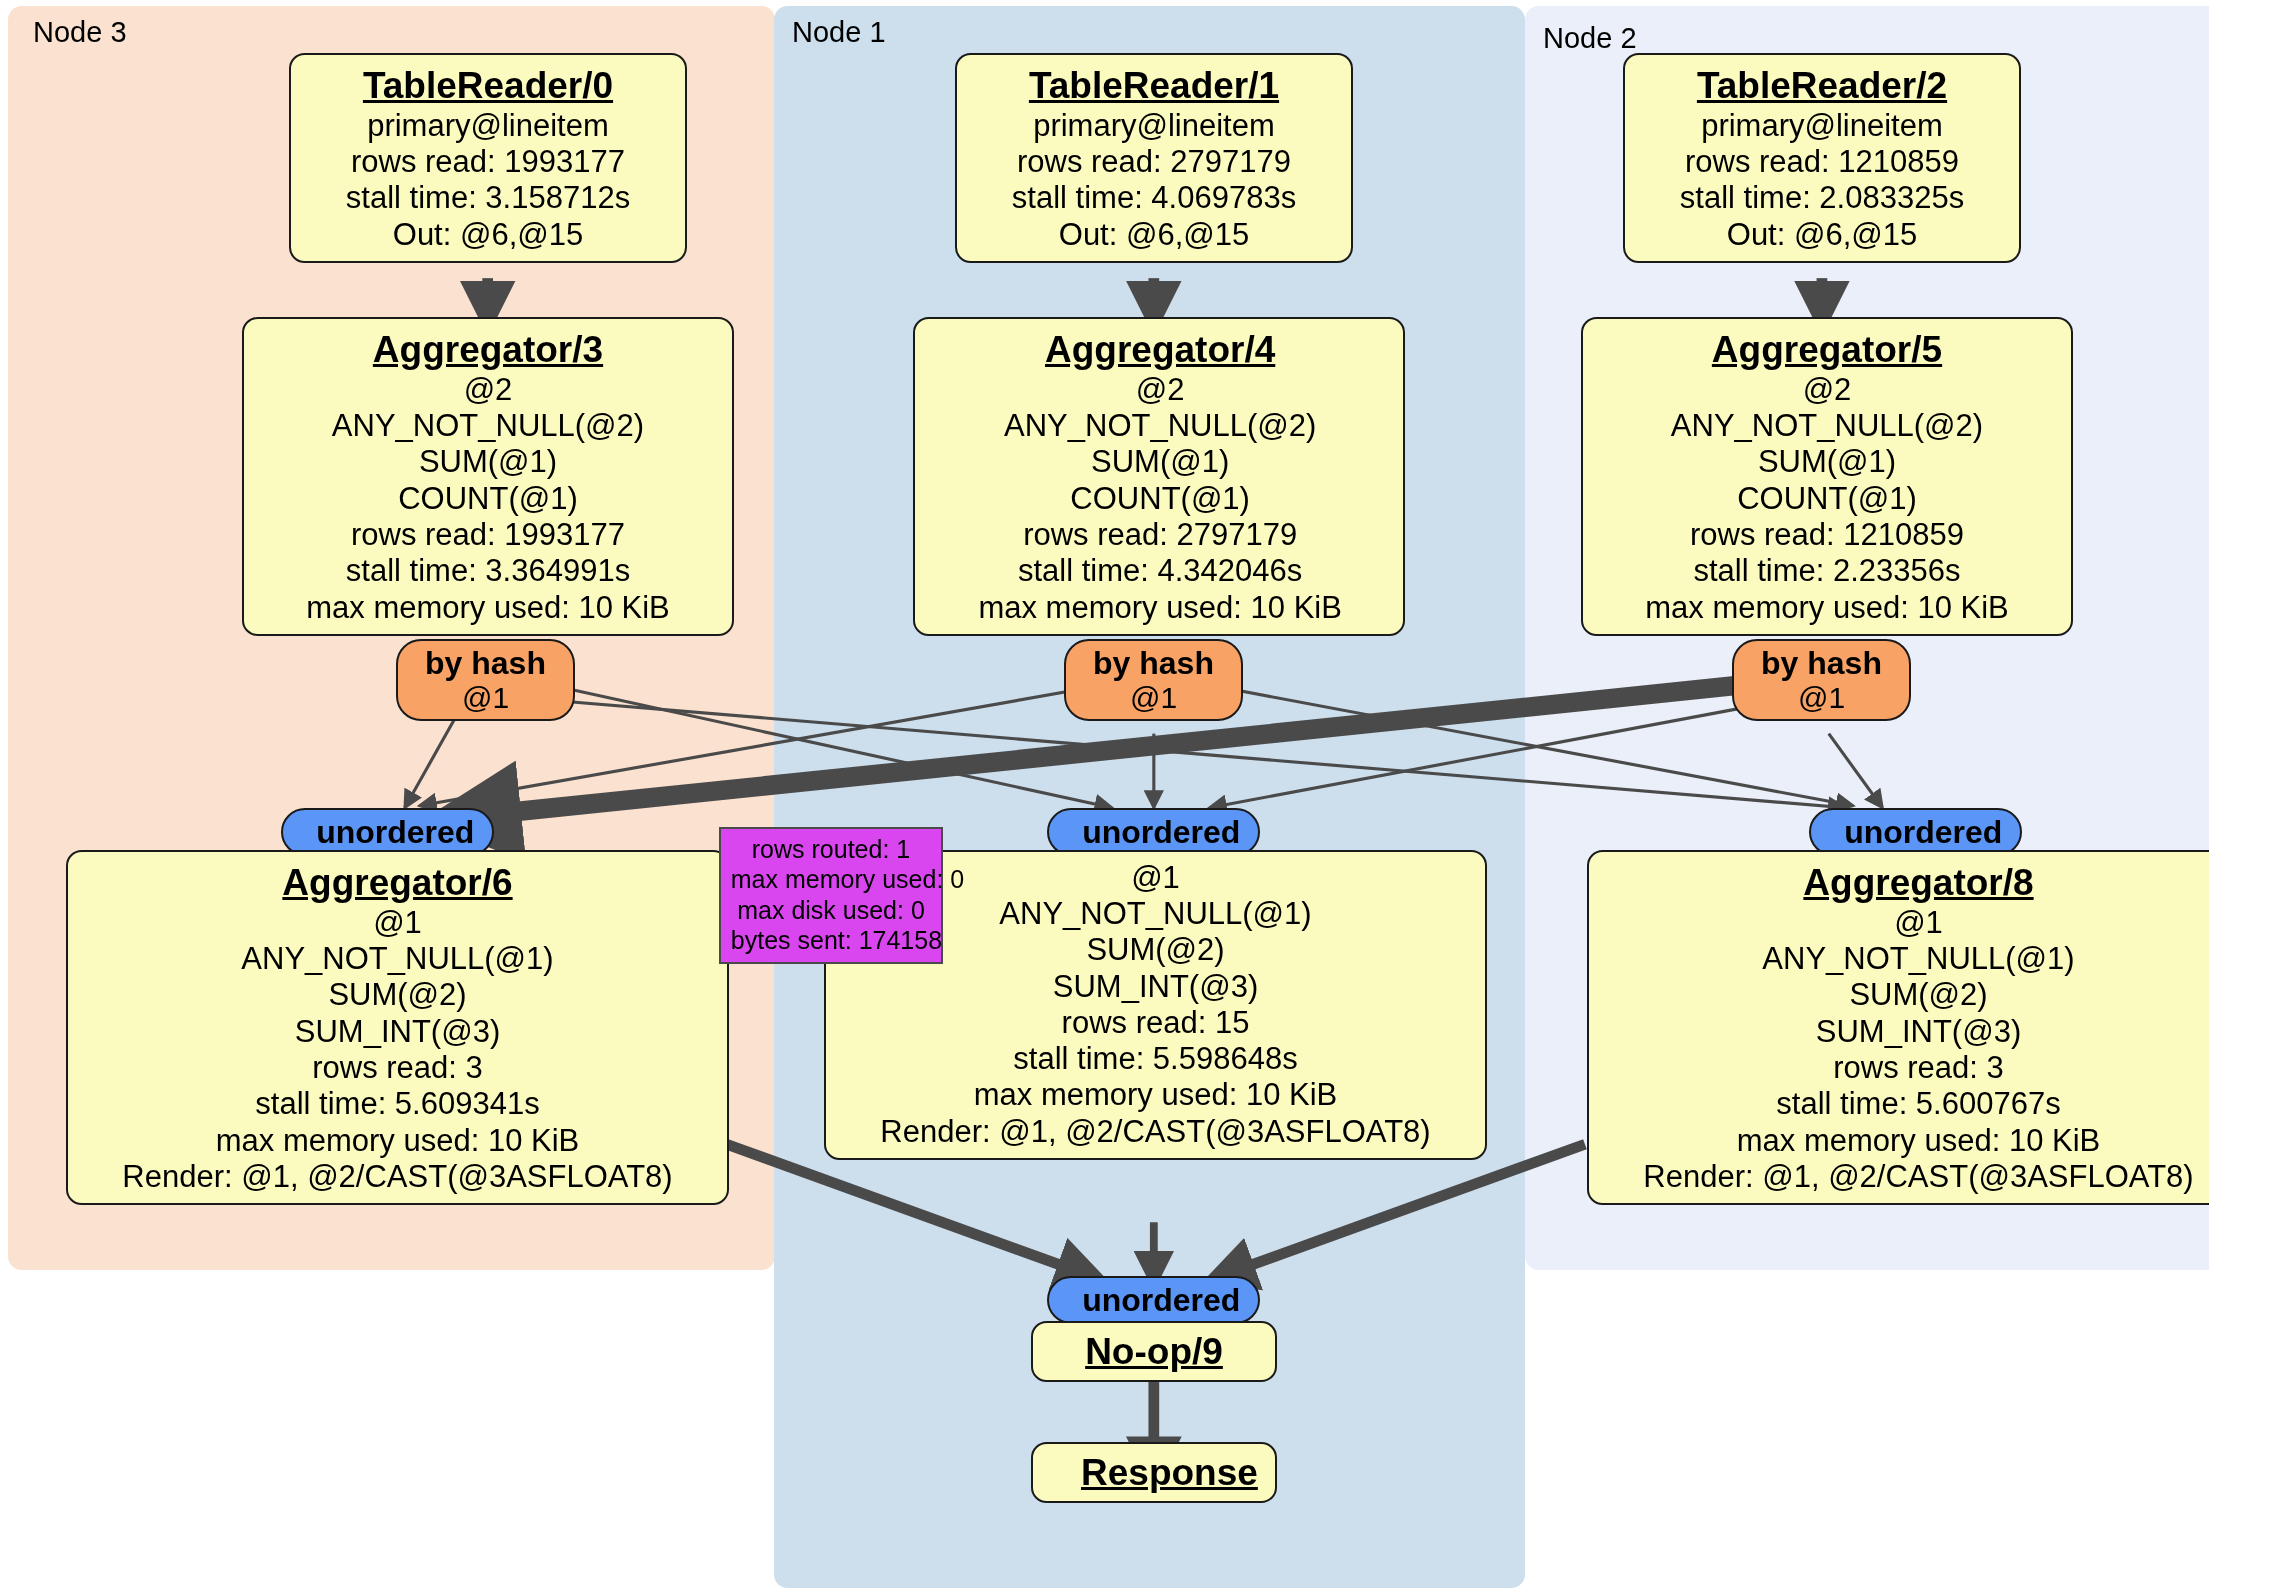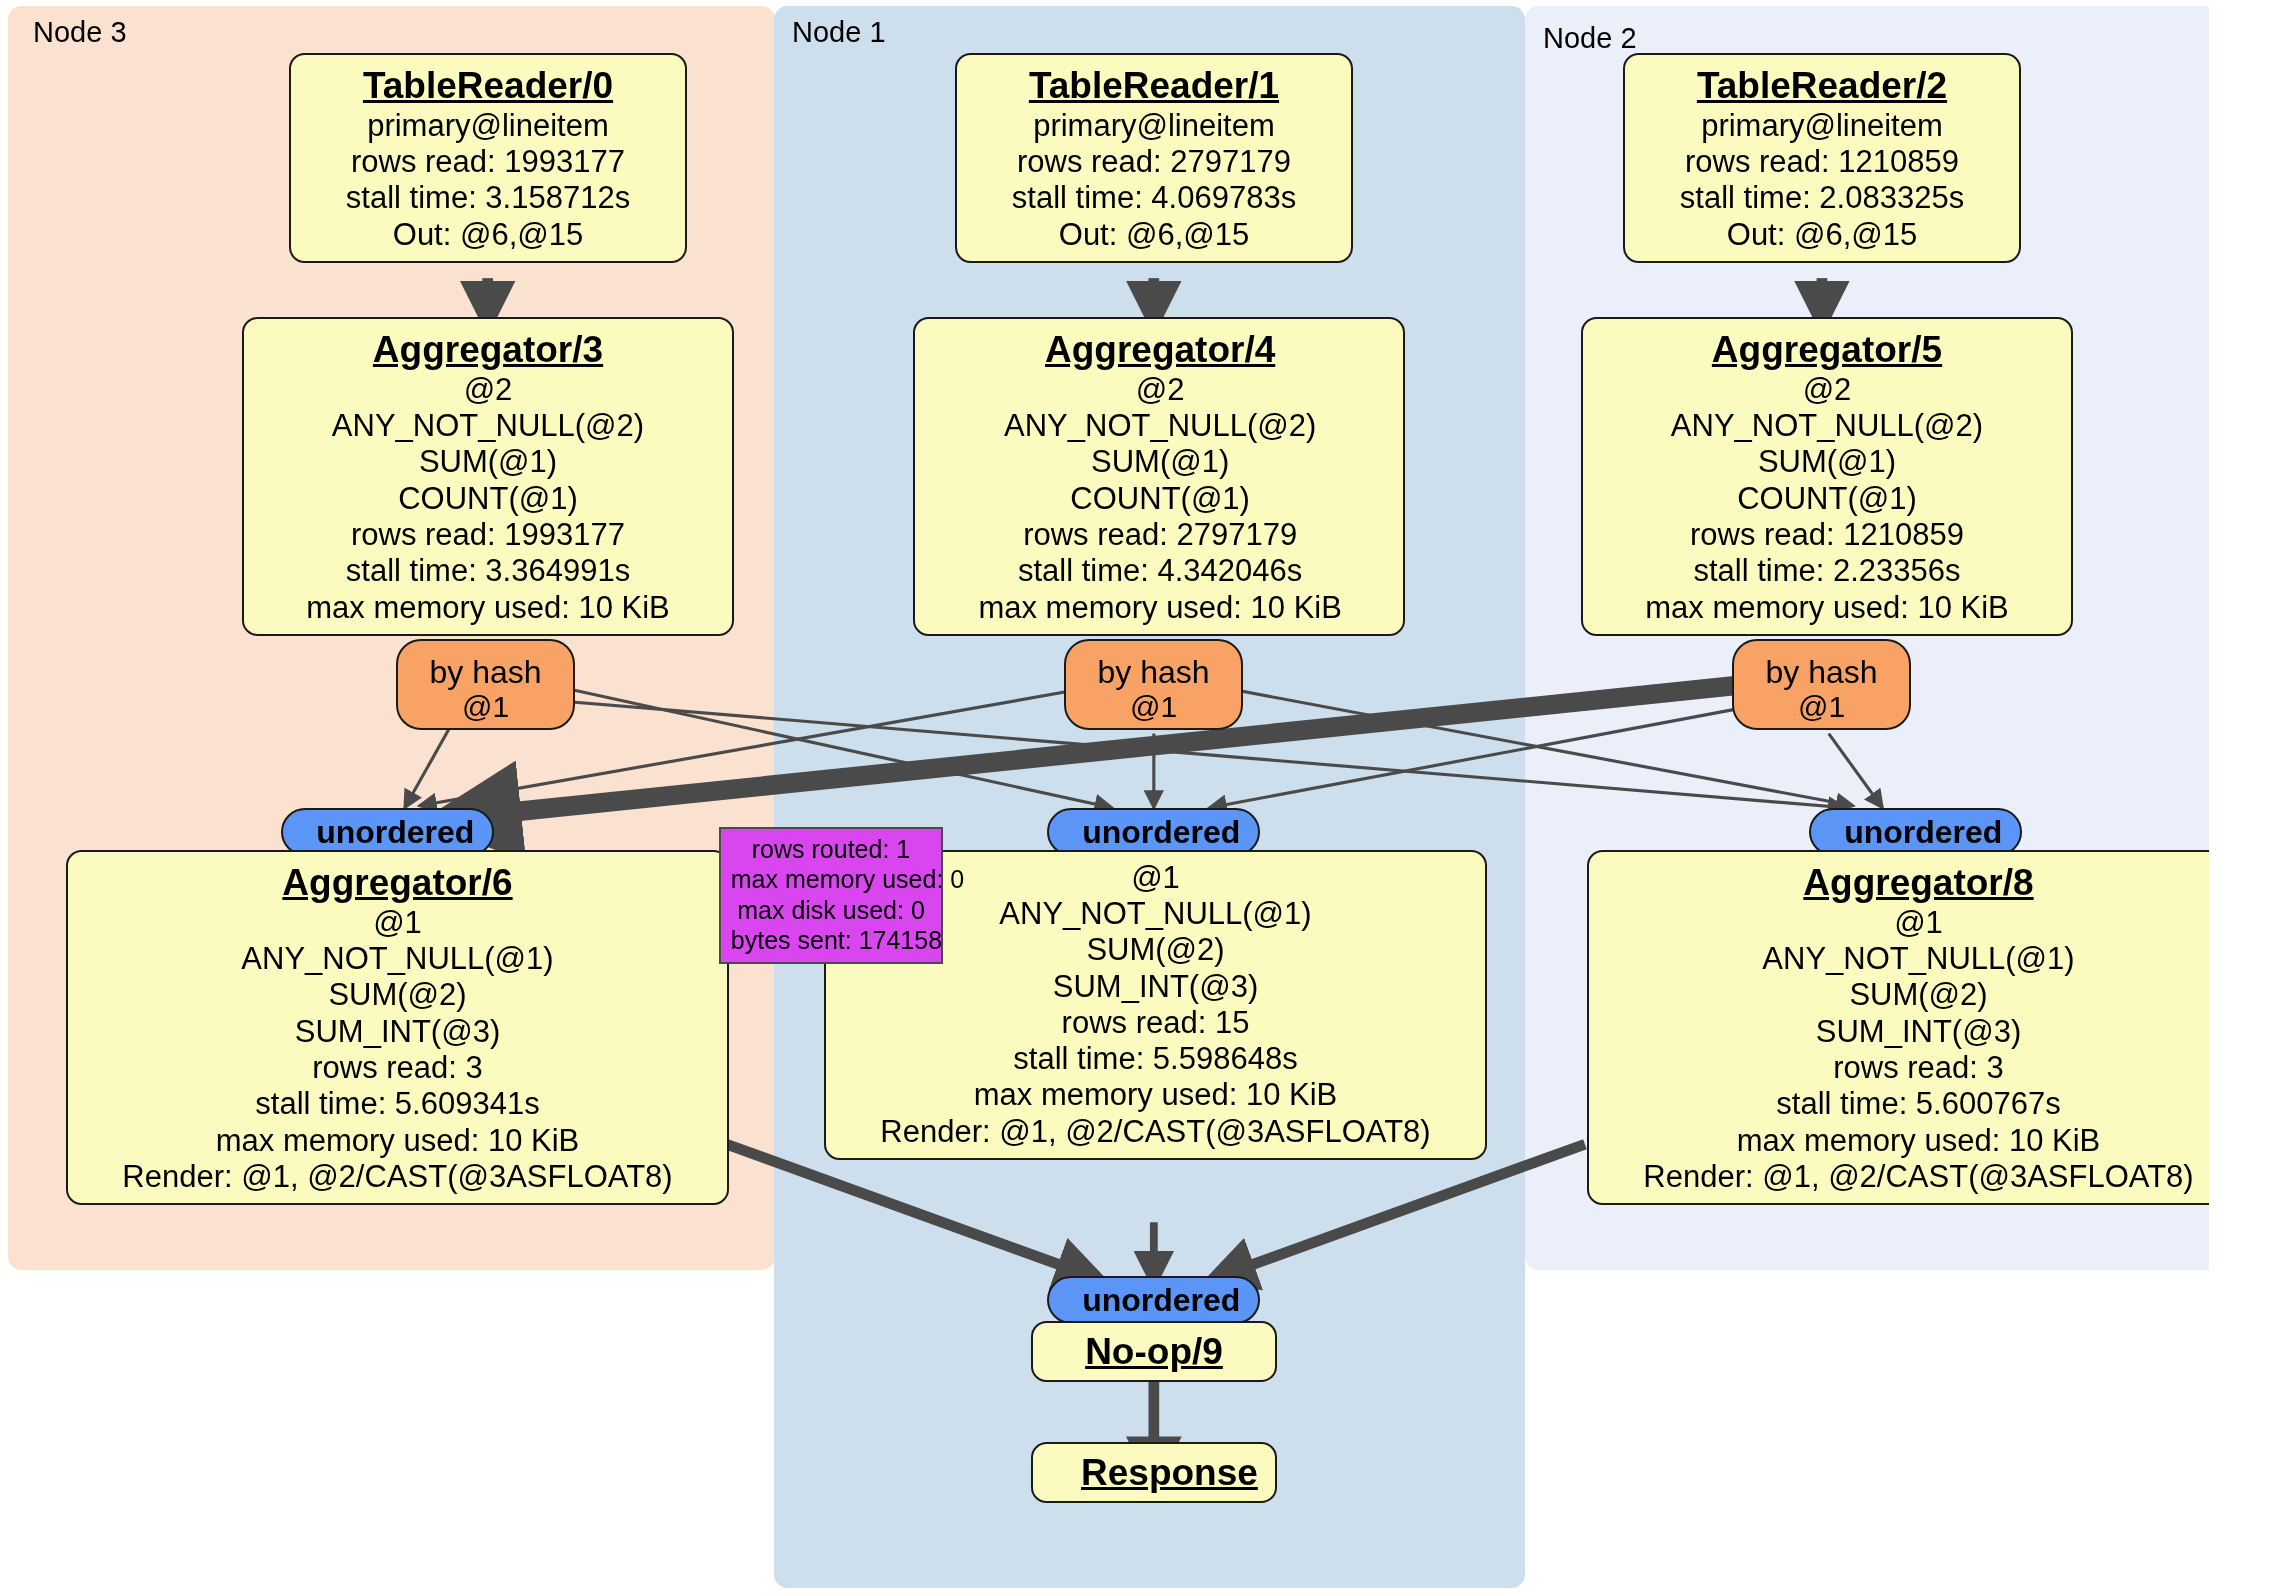--- a/index.html
+++ b/index.html
@@ -81,24 +81,23 @@
     text-align: center;
     color: #000;
     line-height: 1.14;
     padding: 3.9px 17.6px;
   }
   .pill.hash {
     background: #f8a365;
     border-radius: 25px;
   }
   .pill.hash .title {
-    font-weight: normal;
+    font-weight: bold;
     font-size: 32px;
     white-space: nowrap;
-    margin-top: 9px;
   }
   .pill.hash .sub {
     font-size: 30px;
     white-space: nowrap;
   }
   .pill.unordered {
     background: #5b96f7;
     border-radius: 33px;
     text-align: right;
   }

